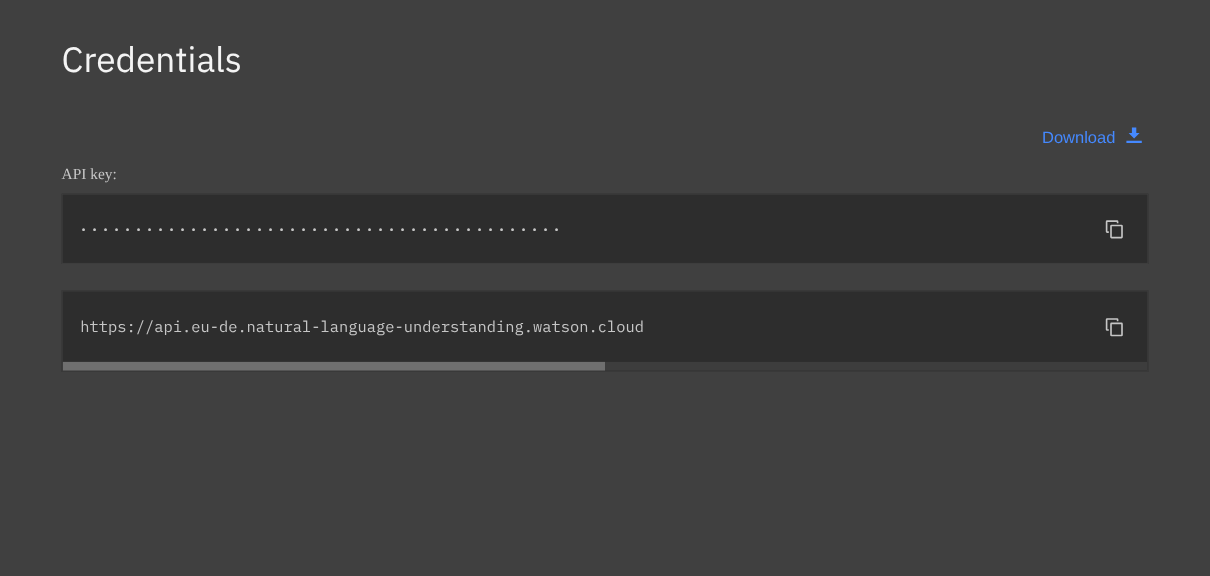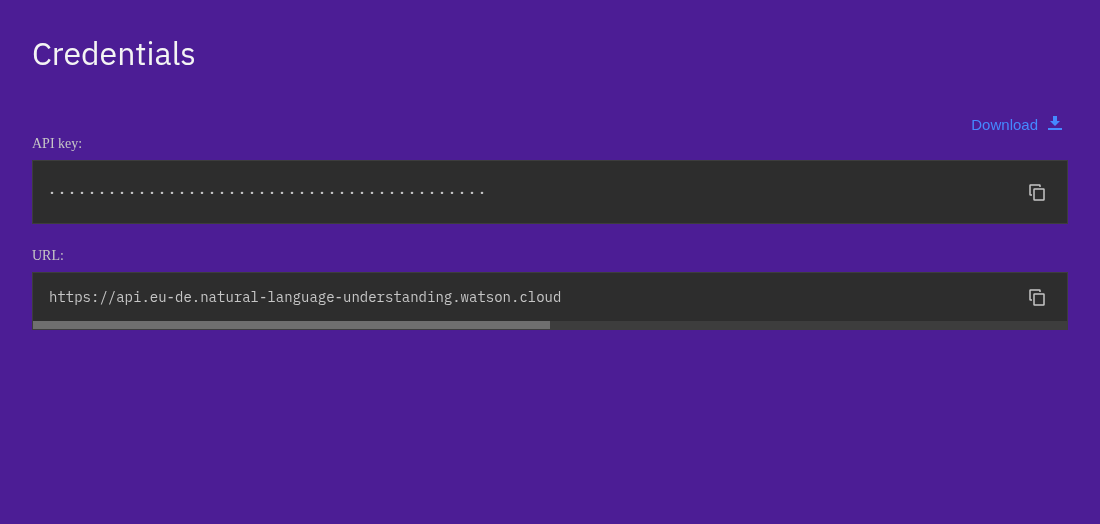--- a/index.html
+++ b/index.html
@@ -11,38 +11,38 @@
     body {
       background-color: #1a1a1a;
       color: #f4f4f4;
       font-family: 'IBM Plex Sans', 'Helvetica Neue', Arial, sans-serif;
       width: 1100px;
       height: 524px;
       overflow: hidden;
     }
 
     .page-container {
-      padding: 32px 32px;
-      background-color: #4c1d95;
+      padding: 32px 56px;
+      background-color: #404040;
       height: 100%;
     }
 
     .page-title {
       font-size: 32px;
       font-weight: 400;
       color: #f4f4f4;
       margin-bottom: 40px;
     }
 
     .action-bar {
       display: flex;
       justify-content: flex-end;
       align-items: center;
       gap: 48px;
-      margin-bottom: 1px;
+      margin-bottom: 16px;
       padding-right: 4px;
     }
 
     .action-link {
       display: flex;
       align-items: center;
       gap: 8px;
       color: #4589ff;
       font-size: 15px;
       cursor: pointer;
@@ -110,21 +110,21 @@
       background-color: #2d2d2d;
       border: 1px solid #3d3d3d;
       position: relative;
       overflow: hidden;
     }
 
     .url-input-content {
       display: flex;
       align-items: center;
       padding: 0 16px;
-      height: 48px;
+      height: 64px;
     }
 
     .url-scrollbar-area {
       height: 8px;
       background-color: #3d3d3d;
       position: relative;
     }
 
     .url-scrollbar-thumb {
       height: 8px;
@@ -163,21 +163,20 @@
       <button class="copy-btn" title="Copy to clipboard">
         <svg class="copy-icon-svg" viewBox="0 0 20 20" fill="none" xmlns="http://www.w3.org/2000/svg">
           <rect x="7" y="7" width="10" height="11" rx="0.5" stroke="#c6c6c6" stroke-width="1.5" fill="none"></rect>
           <path d="M5 13H3.5C3.22 13 3 12.78 3 12.5V3.5C3 3.22 3.22 3 3.5 3H12.5C12.78 3 13 3.22 13 3.5V5" stroke="#c6c6c6" stroke-width="1.5"></path>
         </svg>
       </button>
     </div>
   </div>
 
   <div class="field-section">
-    <div class="field-label">URL:</div>
     <div class="url-input-wrapper">
       <div class="url-input-content">
         <span class="field-value" style="font-family: 'IBM Plex Mono', monospace; font-size: 14px;">https://api.eu-de.natural-language-understanding.watson.cloud</span>
         <button class="copy-btn" title="Copy to clipboard">
           <svg class="copy-icon-svg" viewBox="0 0 20 20" fill="none" xmlns="http://www.w3.org/2000/svg">
             <rect x="7" y="7" width="10" height="11" rx="0.5" stroke="#c6c6c6" stroke-width="1.5" fill="none"></rect>
             <path d="M5 13H3.5C3.22 13 3 12.78 3 12.5V3.5C3 3.22 3.22 3 3.5 3H12.5C12.78 3 13 3.22 13 3.5V5" stroke="#c6c6c6" stroke-width="1.5"></path>
           </svg>
         </button>
       </div>

